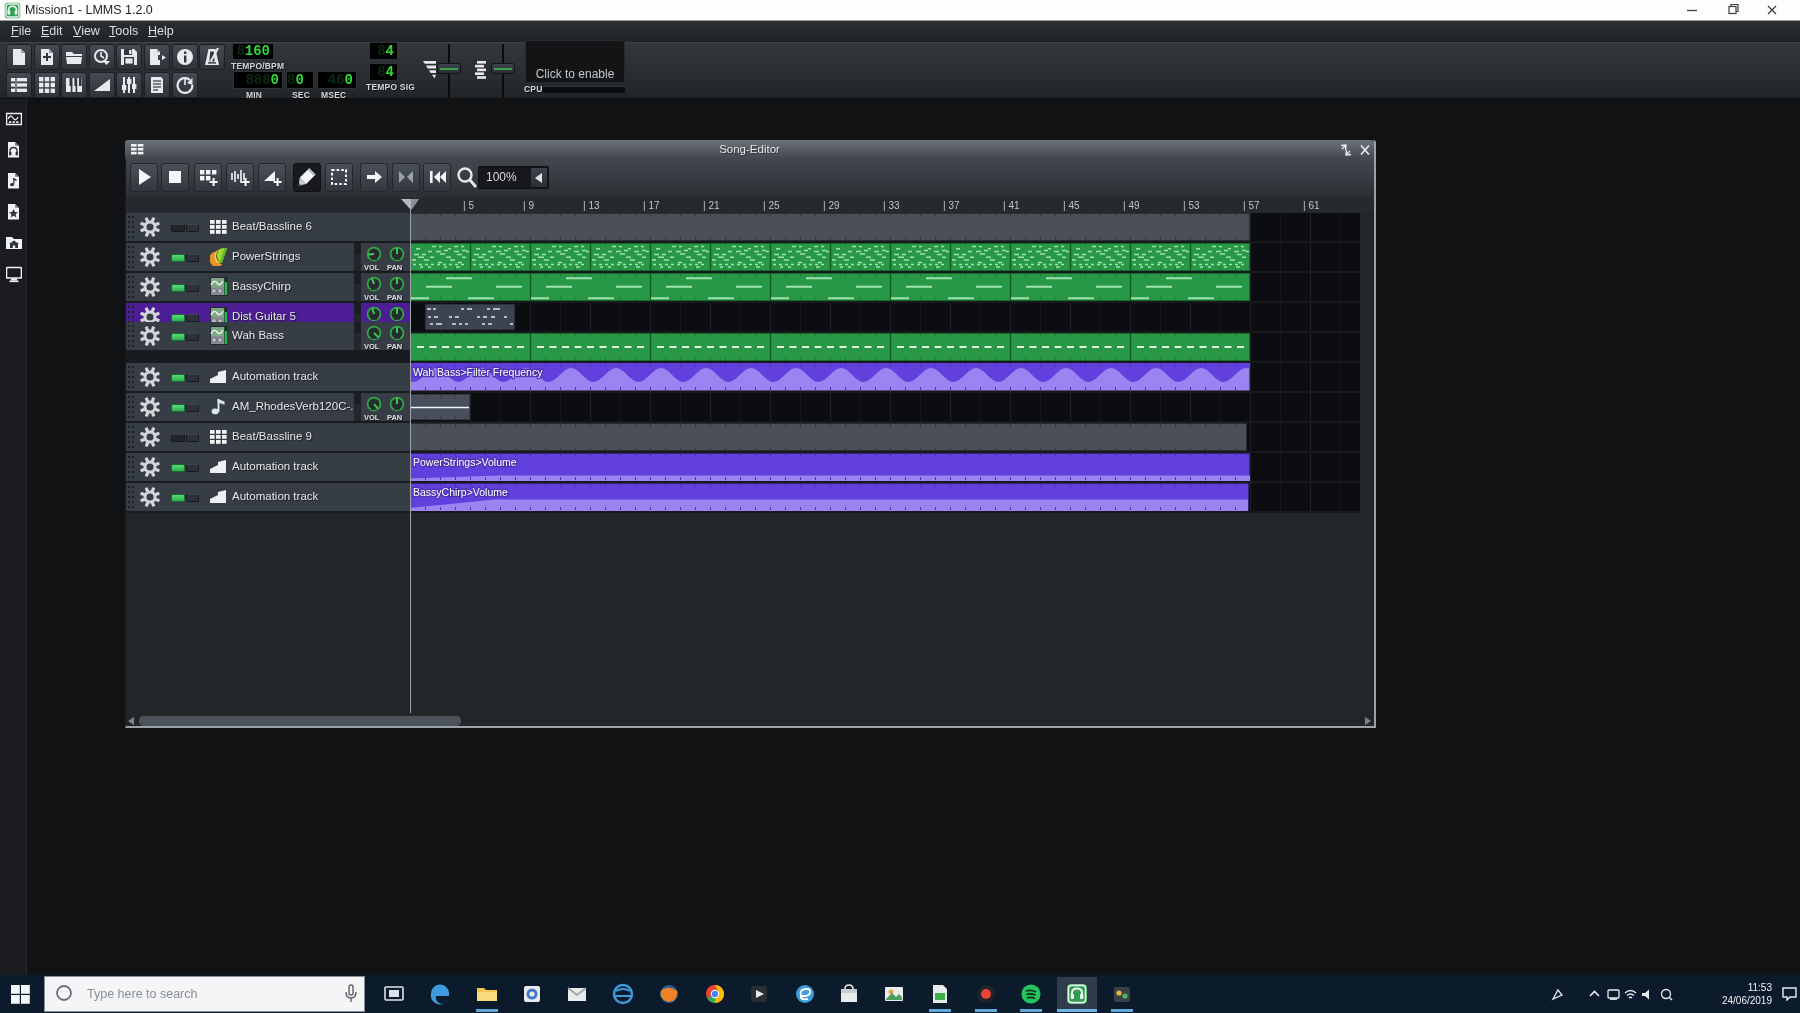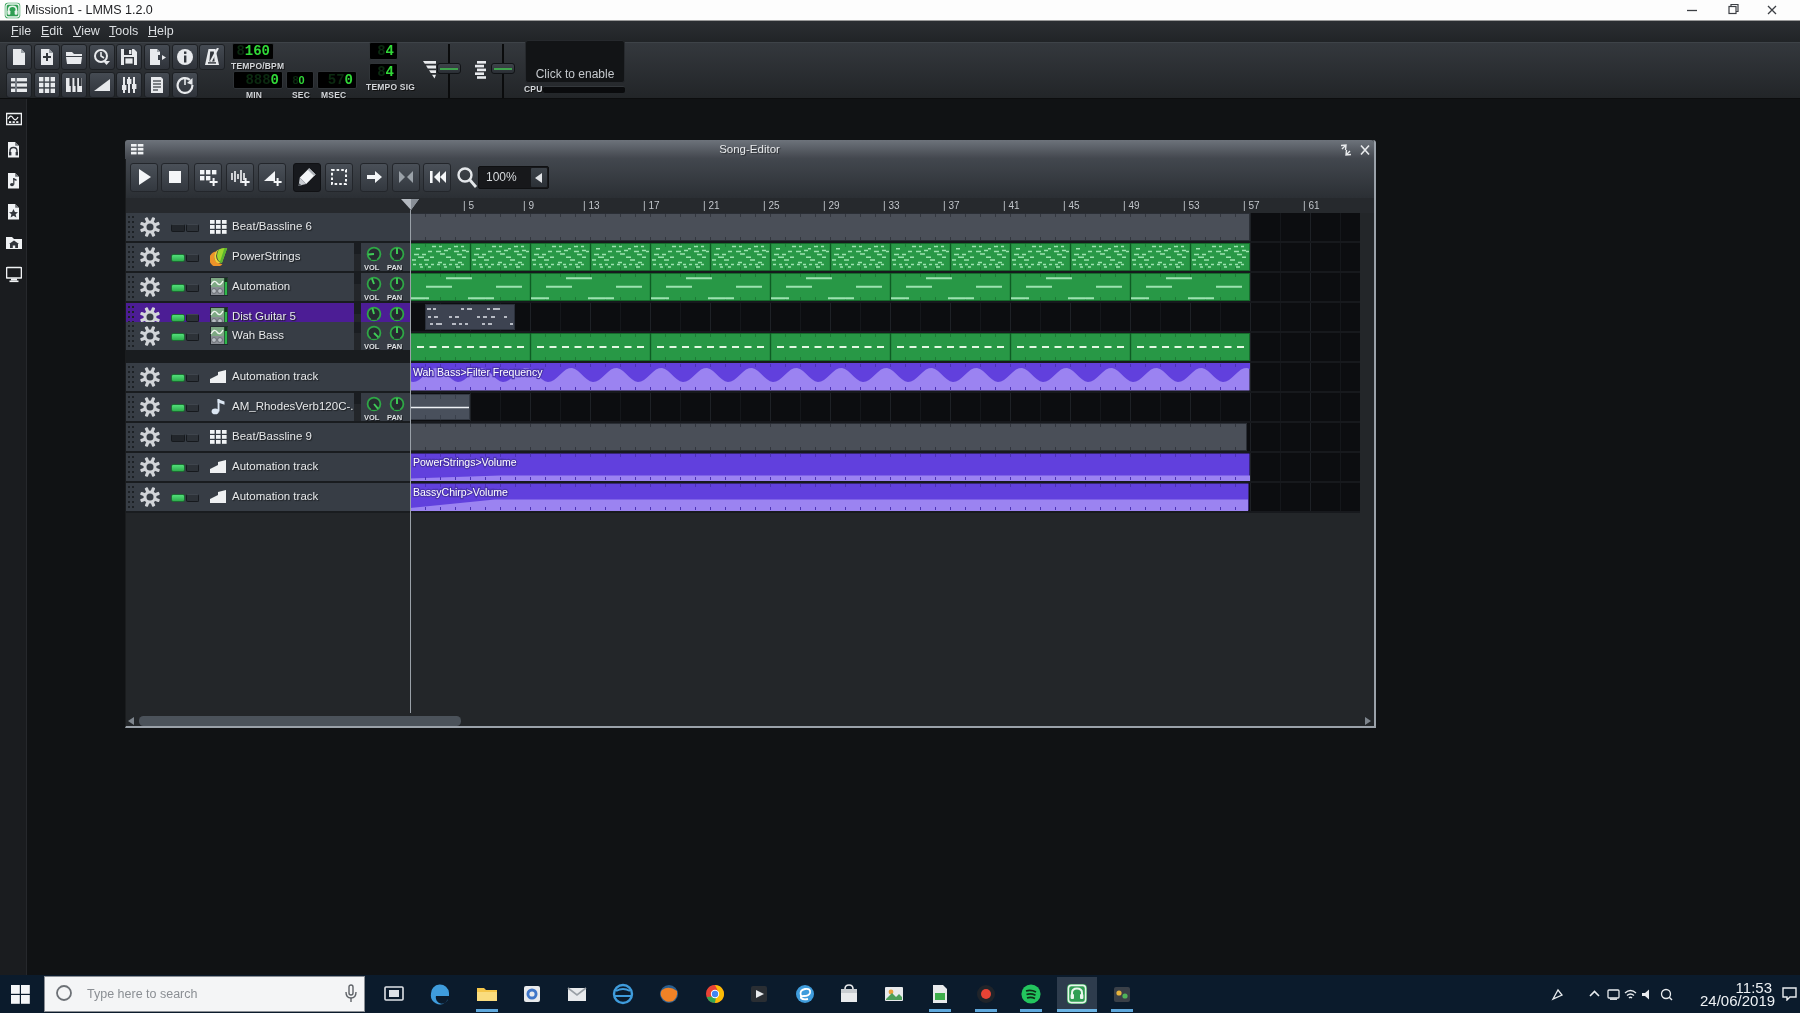--- a/index.html
+++ b/index.html
@@ -148,23 +148,23 @@
     <svg style="position:absolute;left:3px;top:3px" width="18" height="18" viewBox="0 0 18 18">
       <path d="M14,4 A7.4,7.4 0 1 0 16.4,9" fill="none" stroke="#e8eaed" stroke-width="2.2"></path>
       <path d="M16.5,2 L16.5,9 L11,7 Z" fill="#e8eaed"></path>
       <line x1="9" y1="9" x2="9" y2="3" stroke="#e8eaed" stroke-width="1.6"></line>
     </svg>
   </div>
 <div style="position:absolute;left:232px;top:43px;width:42px;height:17px;background:#000;border:1px solid #303438;border-radius:2px;box-sizing:border-box;overflow:hidden;font-family:'Liberation Mono',monospace;font-weight:bold;font-size:14px;line-height:15px;text-align:right;padding-right:3px"><span style="color:#0b2a10">8</span><span style="color:#31d838">160</span></div>
 <div style="position:absolute;left:231px;top:61px;font-size:8.5px;font-weight:bold;color:#d2d5d9;letter-spacing:0.2px;text-shadow:1px 1px 0 #111;white-space:nowrap">TEMPO/BPM</div>
 <div style="position:absolute;left:233px;top:71px;width:50px;height:18px;background:#000;border:1px solid #303438;border-radius:2px;box-sizing:border-box;overflow:hidden;font-family:'Liberation Mono',monospace;font-weight:bold;font-size:14px;line-height:16px;text-align:right;padding-right:3px"><span style="color:#0b2a10">888</span><span style="color:#31d838">0</span></div>
 <div style="position:absolute;left:246px;top:90px;font-size:8.5px;font-weight:bold;color:#d2d5d9;letter-spacing:0.2px;text-shadow:1px 1px 0 #111;white-space:nowrap">MIN</div>
-<div style="position:absolute;left:286px;top:71px;width:28px;height:18px;background:#000;border:1px solid #303438;border-radius:2px;box-sizing:border-box;overflow:hidden;font-family:Liberation Sans, sans-serif;font-weight:bold;font-size:11px;line-height:16px;text-align:center;padding-right:3px"><span style="color:#0b2a10">8</span><span style="color:#31d838">0</span></div>
+<div style="position:absolute;left:286px;top:71px;width:28px;height:18px;background:#000;border:1px solid #303438;border-radius:2px;box-sizing:border-box;overflow:hidden;font-family:Liberation Mono, monospace;font-weight:bold;font-size:14px;line-height:16px;text-align:left;padding-right:3px"><span style="color:#0b2a10">8</span><span style="color:#31d838">0</span></div>
 <div style="position:absolute;left:292px;top:90px;font-size:8.5px;font-weight:bold;color:#d2d5d9;letter-spacing:0.2px;text-shadow:1px 1px 0 #111;white-space:nowrap">SEC</div>
-<div style="position:absolute;left:317px;top:71px;width:40px;height:18px;background:#000;border:1px solid #303438;border-radius:2px;box-sizing:border-box;overflow:hidden;font-family:'Liberation Mono',monospace;font-weight:bold;font-size:14px;line-height:16px;text-align:right;padding-right:3px"><span style="color:#0b2a10">57</span><span style="color:#31d838">0</span></div>
+<div style="position:absolute;left:317px;top:71px;width:40px;height:18px;background:#000;border:1px solid #303438;border-radius:2px;box-sizing:border-box;overflow:hidden;font-family:'Liberation Mono',monospace;font-weight:bold;font-size:14px;line-height:16px;text-align:right;padding-right:3px"><span style="color:#0b2a10">46</span><span style="color:#31d838">0</span></div>
 <div style="position:absolute;left:321px;top:90px;font-size:8.5px;font-weight:bold;color:#d2d5d9;letter-spacing:0.2px;text-shadow:1px 1px 0 #111;white-space:nowrap">MSEC</div>
 <div style="position:absolute;left:369px;top:42px;width:29px;height:18px;background:#000;border:1px solid #303438;border-radius:2px;box-sizing:border-box;overflow:hidden;font-family:'Liberation Mono',monospace;font-weight:bold;font-size:14px;line-height:16px;text-align:right;padding-right:3px"><span style="color:#0b2a10">8</span><span style="color:#31d838">4</span></div>
 <div style="position:absolute;left:369px;top:63px;width:29px;height:18px;background:#000;border:1px solid #303438;border-radius:2px;box-sizing:border-box;overflow:hidden;font-family:'Liberation Mono',monospace;font-weight:bold;font-size:14px;line-height:16px;text-align:right;padding-right:3px"><span style="color:#0b2a10">8</span><span style="color:#31d838">4</span></div>
 <div style="position:absolute;left:366px;top:82px;font-size:8.5px;font-weight:bold;color:#d2d5d9;letter-spacing:0.2px;text-shadow:1px 1px 0 #111;white-space:nowrap">TEMPO SIG</div>
 <svg style="position:absolute;left:423px;top:61px" width="13" height="18" viewBox="0 0 13 18">
     <g fill="#e8eaed">
       <path d="M0,0 L13,0 L13,2.8 L1.8,2.8 Z"></path>
       <path d="M3,4.6 L13,4.6 L13,7.4 L4.8,7.4 Z"></path>
       <path d="M6,9.2 L13,9.2 L13,12 L7.8,12 Z"></path>
       <path d="M9,13.8 L13,13.8 L11.5,17.5 Z"></path>
@@ -1418,21 +1418,21 @@
     <svg style="position:absolute;left:84px;top:4px" width="18" height="19" viewBox="0 0 18 19">
       <rect x="0" y="0" width="18" height="19" fill="#23282e"></rect>
       <rect x="1" y="1" width="13" height="9" fill="#7da883"></rect>
       <path d="M1,8 Q4,2 7,6 T13,4" stroke="#eef3ee" stroke-width="1.4" fill="none"></path>
       <rect x="1" y="10" width="13" height="8" fill="#8b8f96"></rect>
       <circle cx="4" cy="14" r="2.4" fill="#b9bec4" stroke="#5c6167" stroke-width="0.8"></circle>
       <circle cx="10" cy="14" r="2.4" fill="#b9bec4" stroke="#5c6167" stroke-width="0.8"></circle>
       <rect x="14.6" y="1" width="2.6" height="17" fill="#2db84a"></rect>
       <rect x="14.6" y="1" width="2.6" height="4" fill="#14321c"></rect>
     </svg>
-    <div style="position:absolute;left:106px;top:7px;font-size:11.5px;color:#e6e8ea;text-shadow:1px 1px 1px #1a1d20;white-space:nowrap">Automation</div>
+    <div style="position:absolute;left:106px;top:7px;font-size:11.5px;color:#e6e8ea;text-shadow:1px 1px 1px #1a1d20;white-space:nowrap">BassyChirp</div>
     <div style="position:absolute;left:228px;top:0;width:7px;height:28px;background:#23262a"></div>
     <div style="position:absolute;left:228px;top:0;width:7px;height:11px;background:#1a1d21"></div>
     <svg style="position:absolute;left:240px;top:3px" width="16" height="16" viewBox="0 0 16 16">
       <circle cx="8" cy="8" r="7" fill="#262b30"></circle>
       <circle cx="8" cy="8" r="6.4" fill="none" stroke="#2fa746" stroke-width="1.8"></circle>
       <path d="M4.8,13.8 L8,8 L11.2,13.8 Z" fill="#262b30"></path>
       <line x1="8" y1="8" x2="5.9" y2="2.4" stroke="#40cc58" stroke-width="1.9"></line>
     </svg>
     <svg style="position:absolute;left:263px;top:3px" width="16" height="16" viewBox="0 0 16 16">
       <circle cx="8" cy="8" r="7" fill="#262b30"></circle>
@@ -1787,15 +1787,15 @@
 <svg style="position:absolute;left:1624px;top:988px" width="13" height="13" viewBox="0 0 13 13">
     <path d="M1,5 Q6.5,0 12,5 M3,7.5 Q6.5,4.5 10,7.5 M5,10 Q6.5,8.5 8,10" stroke="#e8ebee" stroke-width="1.4" fill="none"></path>
   </svg>
 <svg style="position:absolute;left:1641px;top:988px" width="13" height="13" viewBox="0 0 13 13">
     <path d="M1,5 L4,5 L8,1.5 L8,11.5 L4,8 L1,8 Z" fill="#e8ebee"></path>
   </svg>
 <svg style="position:absolute;left:1660px;top:988px" width="13" height="13" viewBox="0 0 13 13">
     <circle cx="6" cy="6" r="4.5" fill="none" stroke="#e8ebee" stroke-width="1.3"></circle>
     <path d="M9,9 L12,12" stroke="#e8ebee" stroke-width="1.4"></path>
   </svg>
-<div style="position:absolute;left:1700px;top:981px;width:72px;height:26px;color:#eef1f4;font-size:15px;line-height:13px;text-align:right">11:53<br>24/06/2019</div>
+<div style="position:absolute;left:1700px;top:981px;width:72px;height:26px;color:#eef1f4;font-size:10px;line-height:13px;text-align:right">11:53<br>24/06/2019</div>
 <svg style="position:absolute;left:1782px;top:987px" width="15" height="14" viewBox="0 0 15 14">
     <path d="M1,1 L14,1 L14,10 L8,10 L5,13 L5,10 L1,10 Z" fill="none" stroke="#e8ebee" stroke-width="1.4"></path>
   </svg>
 </body></html>

